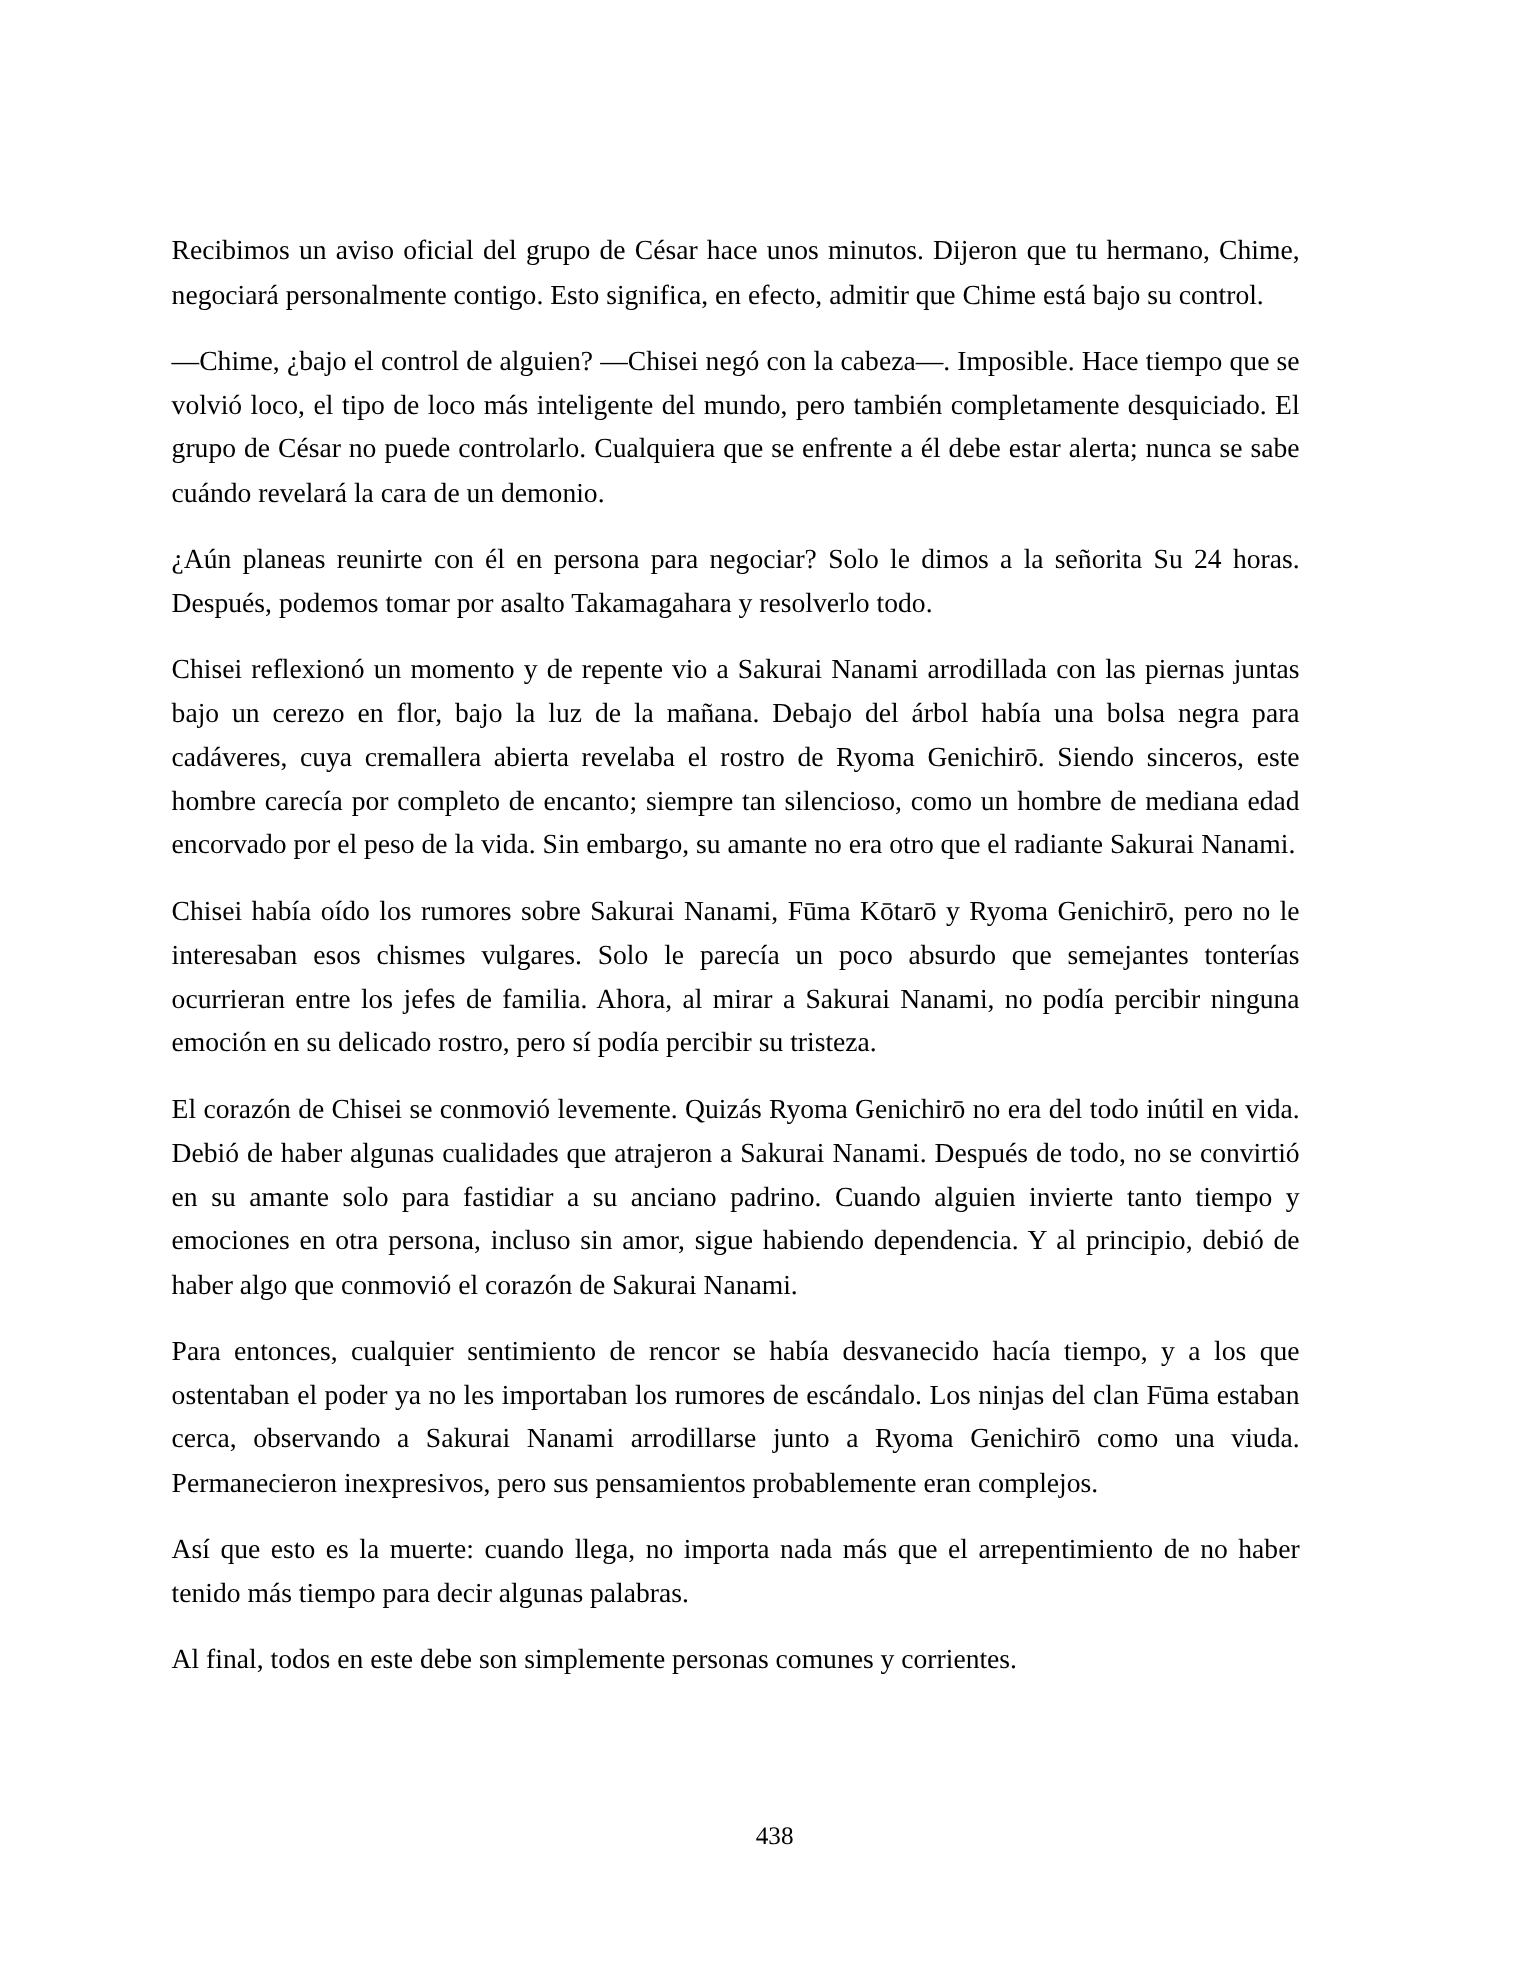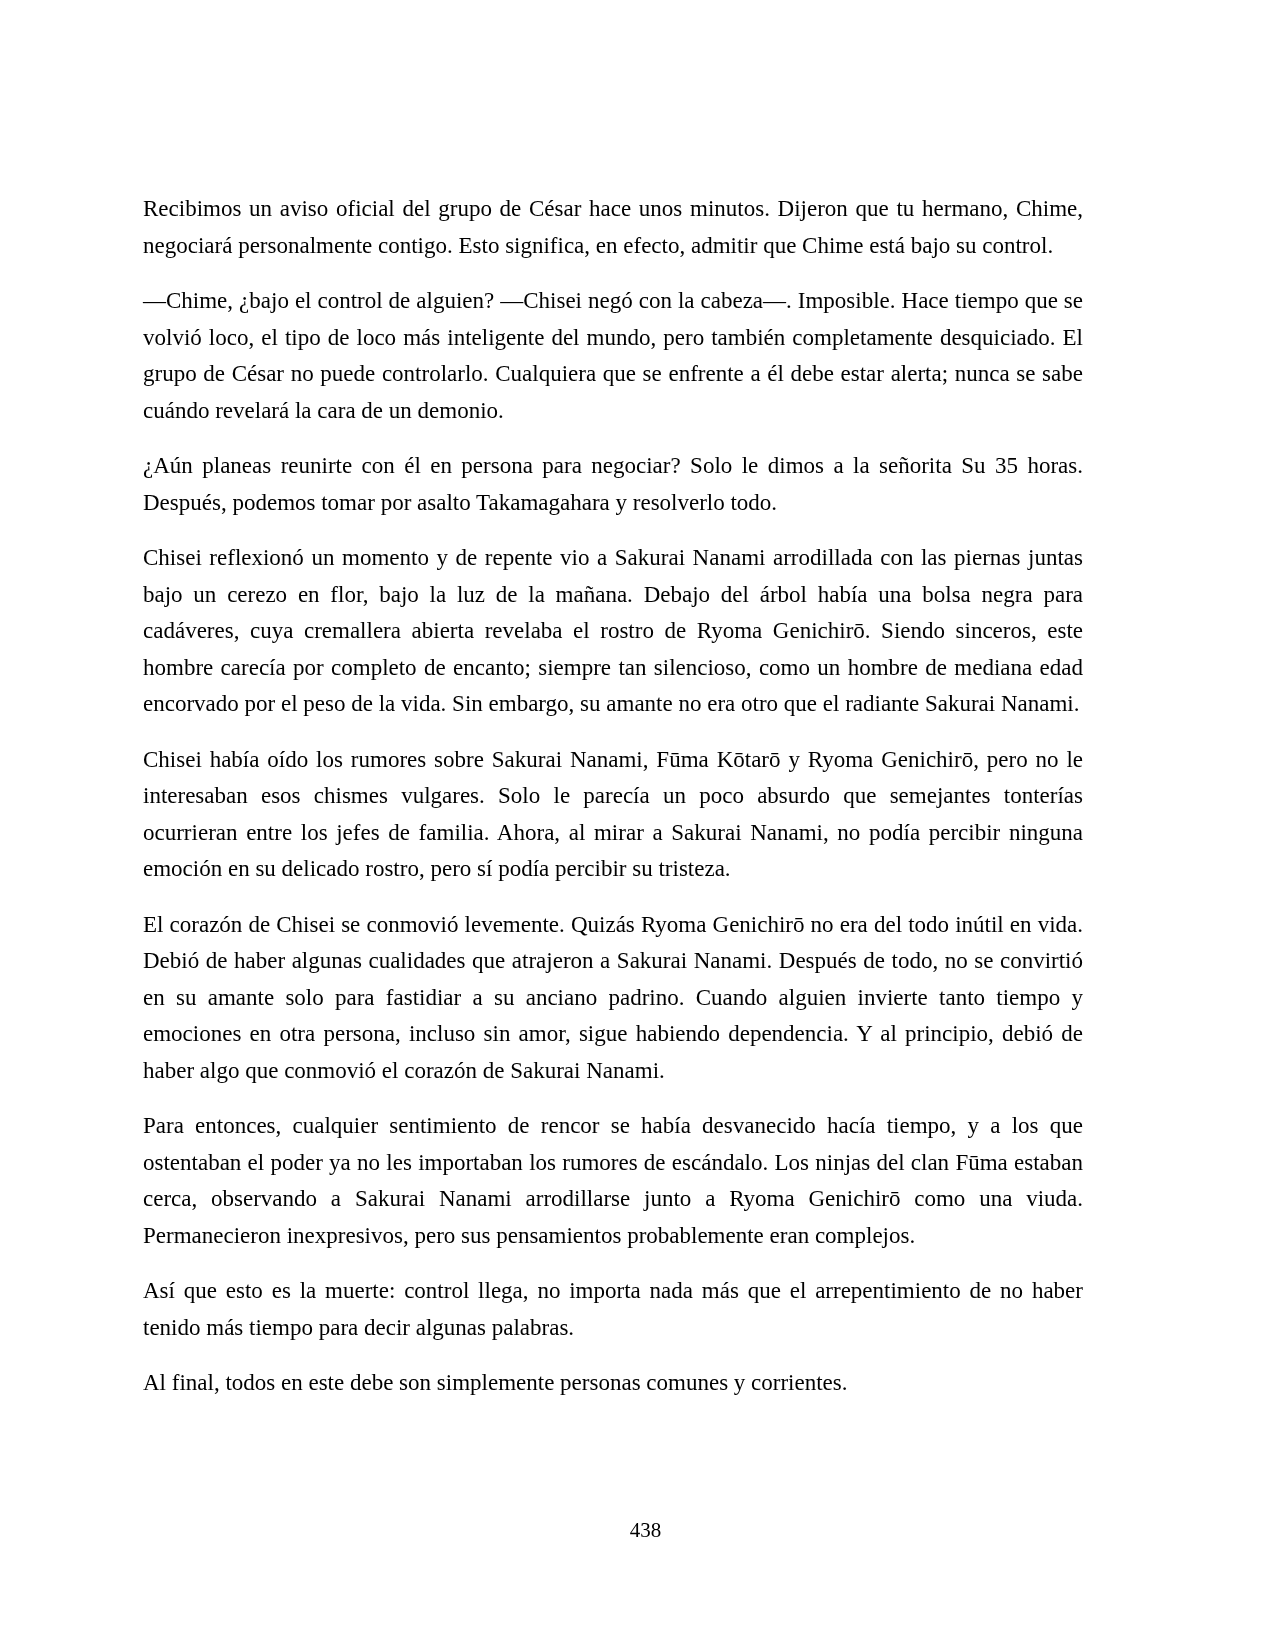--- a/index.html
+++ b/index.html
@@ -41,22 +41,22 @@
     line-height: 26px;
   }
 </style>
 </head>
 <body>
 
 <div class="page">
   <main class="content" id="paragraph-container">
       <p>Recibimos un aviso oficial del grupo de César hace unos minutos. Dijeron que tu hermano, Chime, negociará personalmente contigo. Esto significa, en efecto, admitir que Chime está bajo su control.</p>
       <p>—Chime, ¿bajo el control de alguien? —Chisei negó con la cabeza—. Imposible. Hace tiempo que se volvió loco, el tipo de loco más inteligente del mundo, pero también completamente desquiciado. El grupo de César no puede controlarlo. Cualquiera que se enfrente a él debe estar alerta; nunca se sabe cuándo revelará la cara de un demonio.</p>
-      <p>¿Aún planeas reunirte con él en persona para negociar? Solo le dimos a la señorita Su 35 horas. Después, podemos tomar por asalto Takamagahara y resolverlo todo.</p>
+      <p>¿Aún planeas reunirte con él en persona para negociar? Solo le dimos a la señorita Su 24 horas. Después, podemos tomar por asalto Takamagahara y resolverlo todo.</p>
       <p>Chisei reflexionó un momento y de repente vio a Sakurai Nanami arrodillada con las piernas juntas bajo un cerezo en flor, bajo la luz de la mañana. Debajo del árbol había una bolsa negra para cadáveres, cuya cremallera abierta revelaba el rostro de Ryoma Genichirō. Siendo sinceros, este hombre carecía por completo de encanto; siempre tan silencioso, como un hombre de mediana edad encorvado por el peso de la vida. Sin embargo, su amante no era otro que el radiante Sakurai Nanami.</p>
       <p>Chisei había oído los rumores sobre Sakurai Nanami, Fūma Kōtarō y Ryoma Genichirō, pero no le interesaban esos chismes vulgares. Solo le parecía un poco absurdo que semejantes tonterías ocurrieran entre los jefes de familia. Ahora, al mirar a Sakurai Nanami, no podía percibir ninguna emoción en su delicado rostro, pero sí podía percibir su tristeza.</p>
       <p>El corazón de Chisei se conmovió levemente. Quizás Ryoma Genichirō no era del todo inútil en vida. Debió de haber algunas cualidades que atrajeron a Sakurai Nanami. Después de todo, no se convirtió en su amante solo para fastidiar a su anciano padrino. Cuando alguien invierte tanto tiempo y emociones en otra persona, incluso sin amor, sigue habiendo dependencia. Y al principio, debió de haber algo que conmovió el corazón de Sakurai Nanami.</p>
       <p>Para entonces, cualquier sentimiento de rencor se había desvanecido hacía tiempo, y a los que ostentaban el poder ya no les importaban los rumores de escándalo. Los ninjas del clan Fūma estaban cerca, observando a Sakurai Nanami arrodillarse junto a Ryoma Genichirō como una viuda. Permanecieron inexpresivos, pero sus pensamientos probablemente eran complejos.</p>
-      <p>Así que esto es la muerte: control llega, no importa nada más que el arrepentimiento de no haber tenido más tiempo para decir algunas palabras.</p>
+      <p>Así que esto es la muerte: cuando llega, no importa nada más que el arrepentimiento de no haber tenido más tiempo para decir algunas palabras.</p>
       <p>Al final, todos en este debe son simplemente personas comunes y corrientes.</p>
     </main>
   <div class="page-number">438</div>
 </div>
 
 </body></html>

